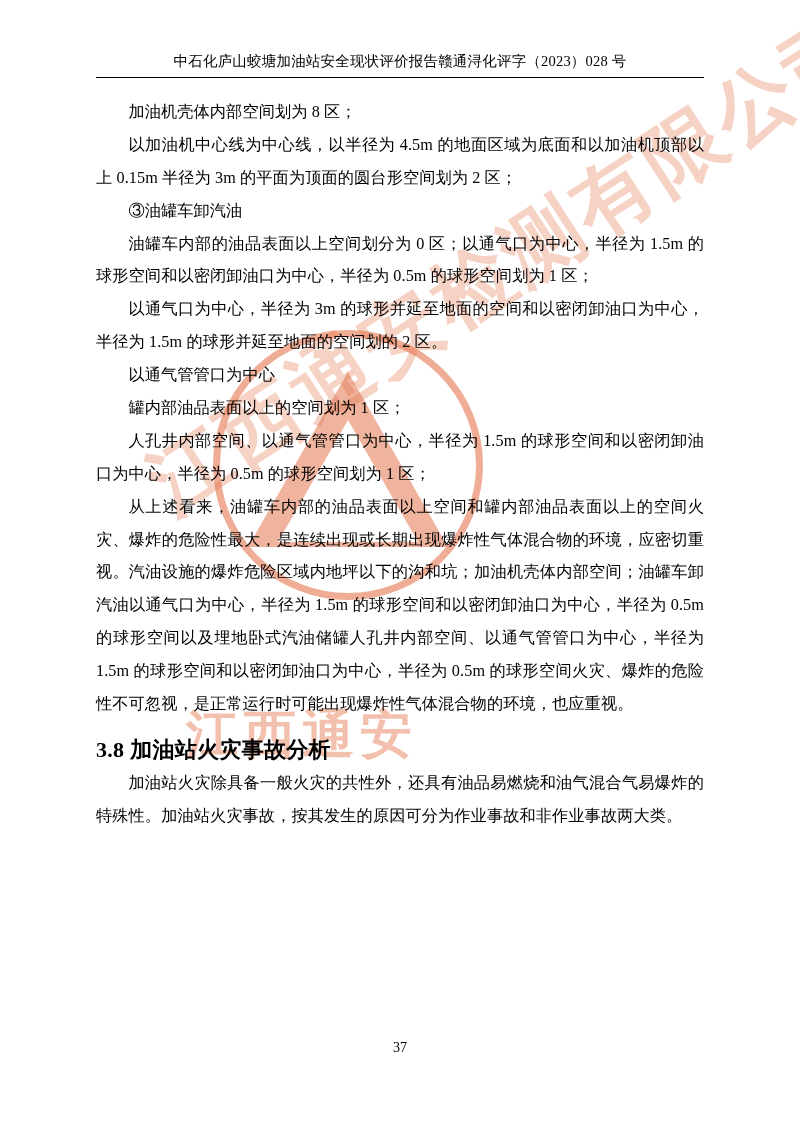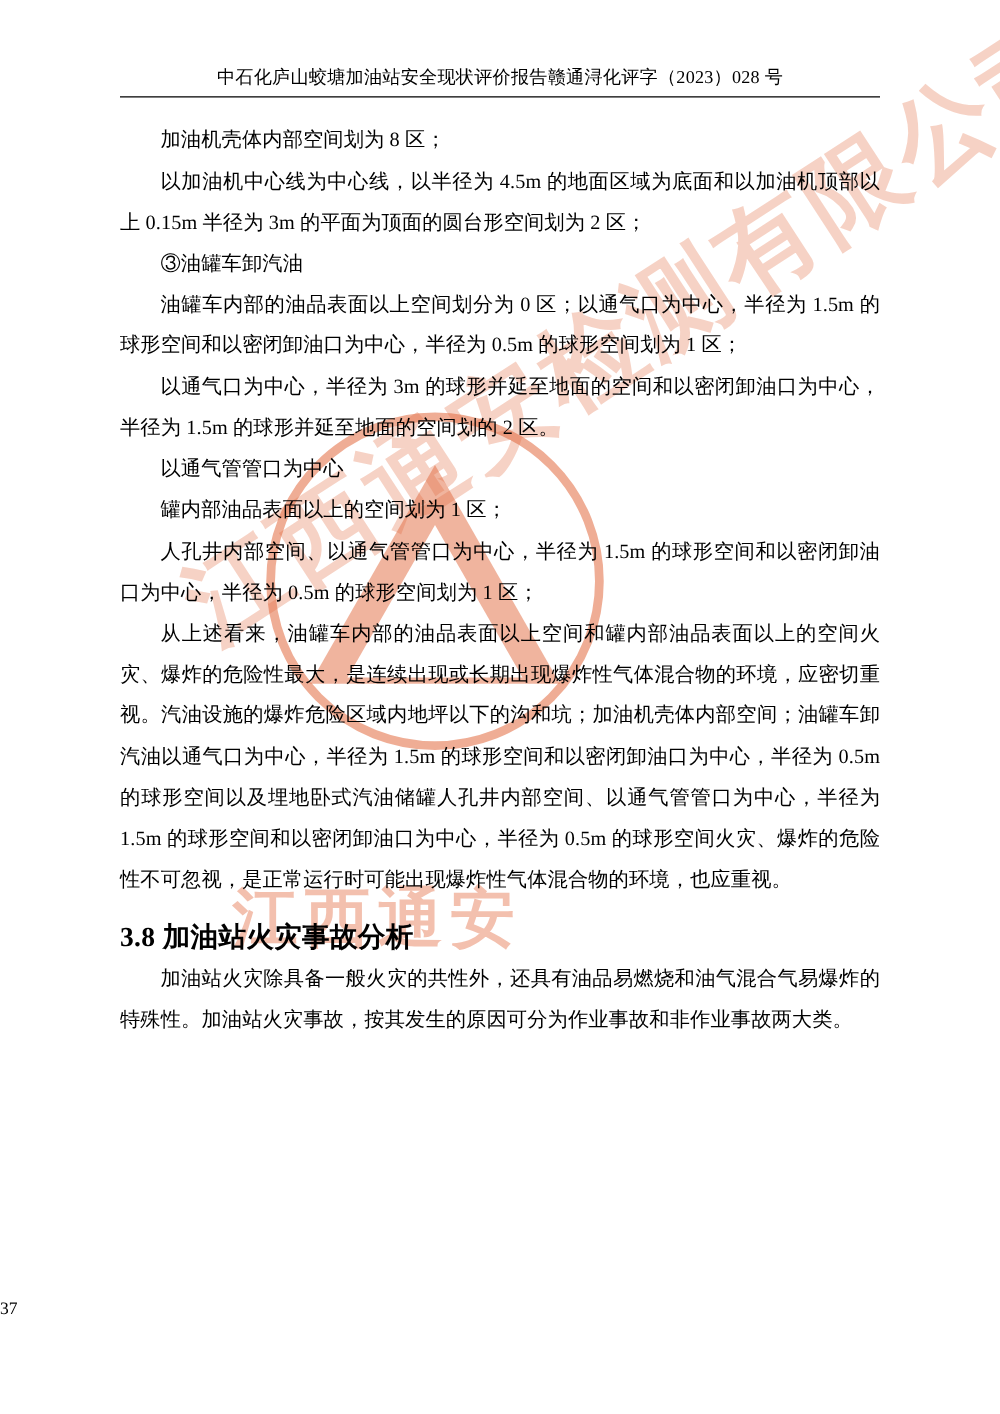--- a/index.html
+++ b/index.html
@@ -53,21 +53,21 @@
     margin: 14px 0 2px 0;
     text-indent: 0;
     letter-spacing: 0.3px;
     font-family: Liberation Serif, serif;
   }
   .page-number {
     position: absolute;
     left: 0;
     right: 0;
     top: 1040px;
-    text-align: left;
+    text-align: center;
     font-size: 14px;
   }
 
   
   .watermark {
     position: absolute;
     left: 0;
     top: 0;
     width: 800px;
     height: 1131px;

